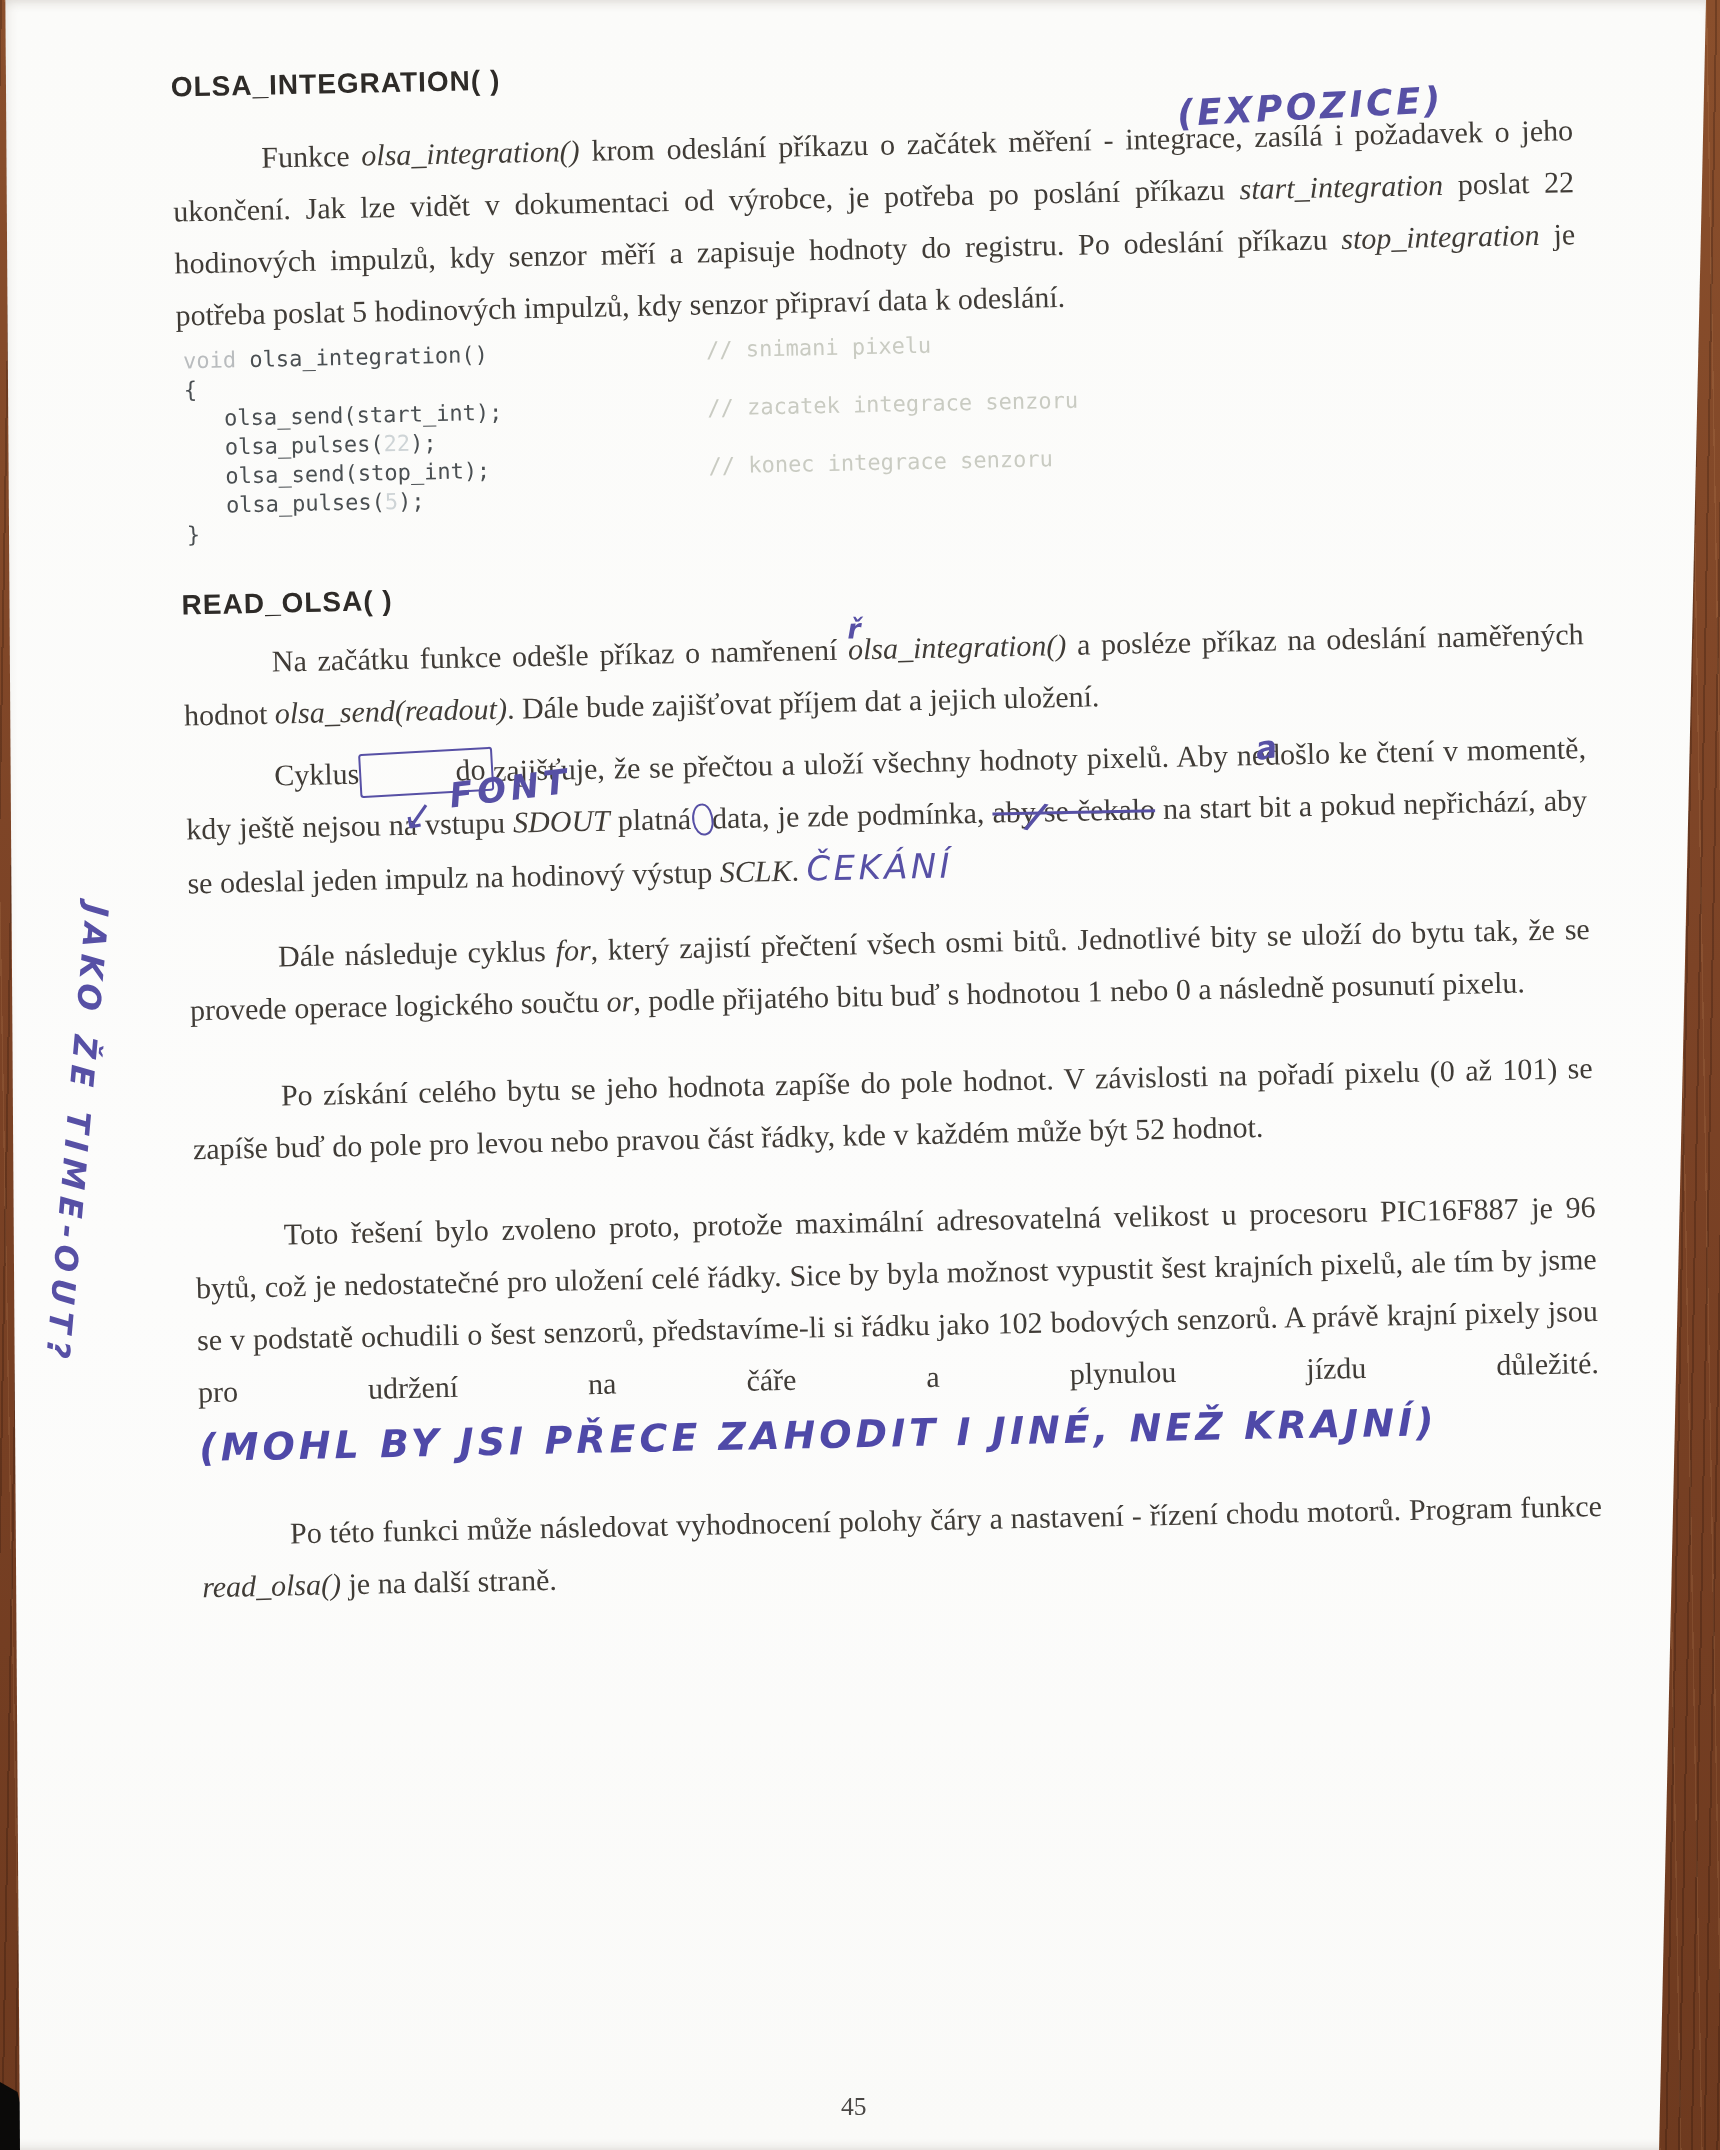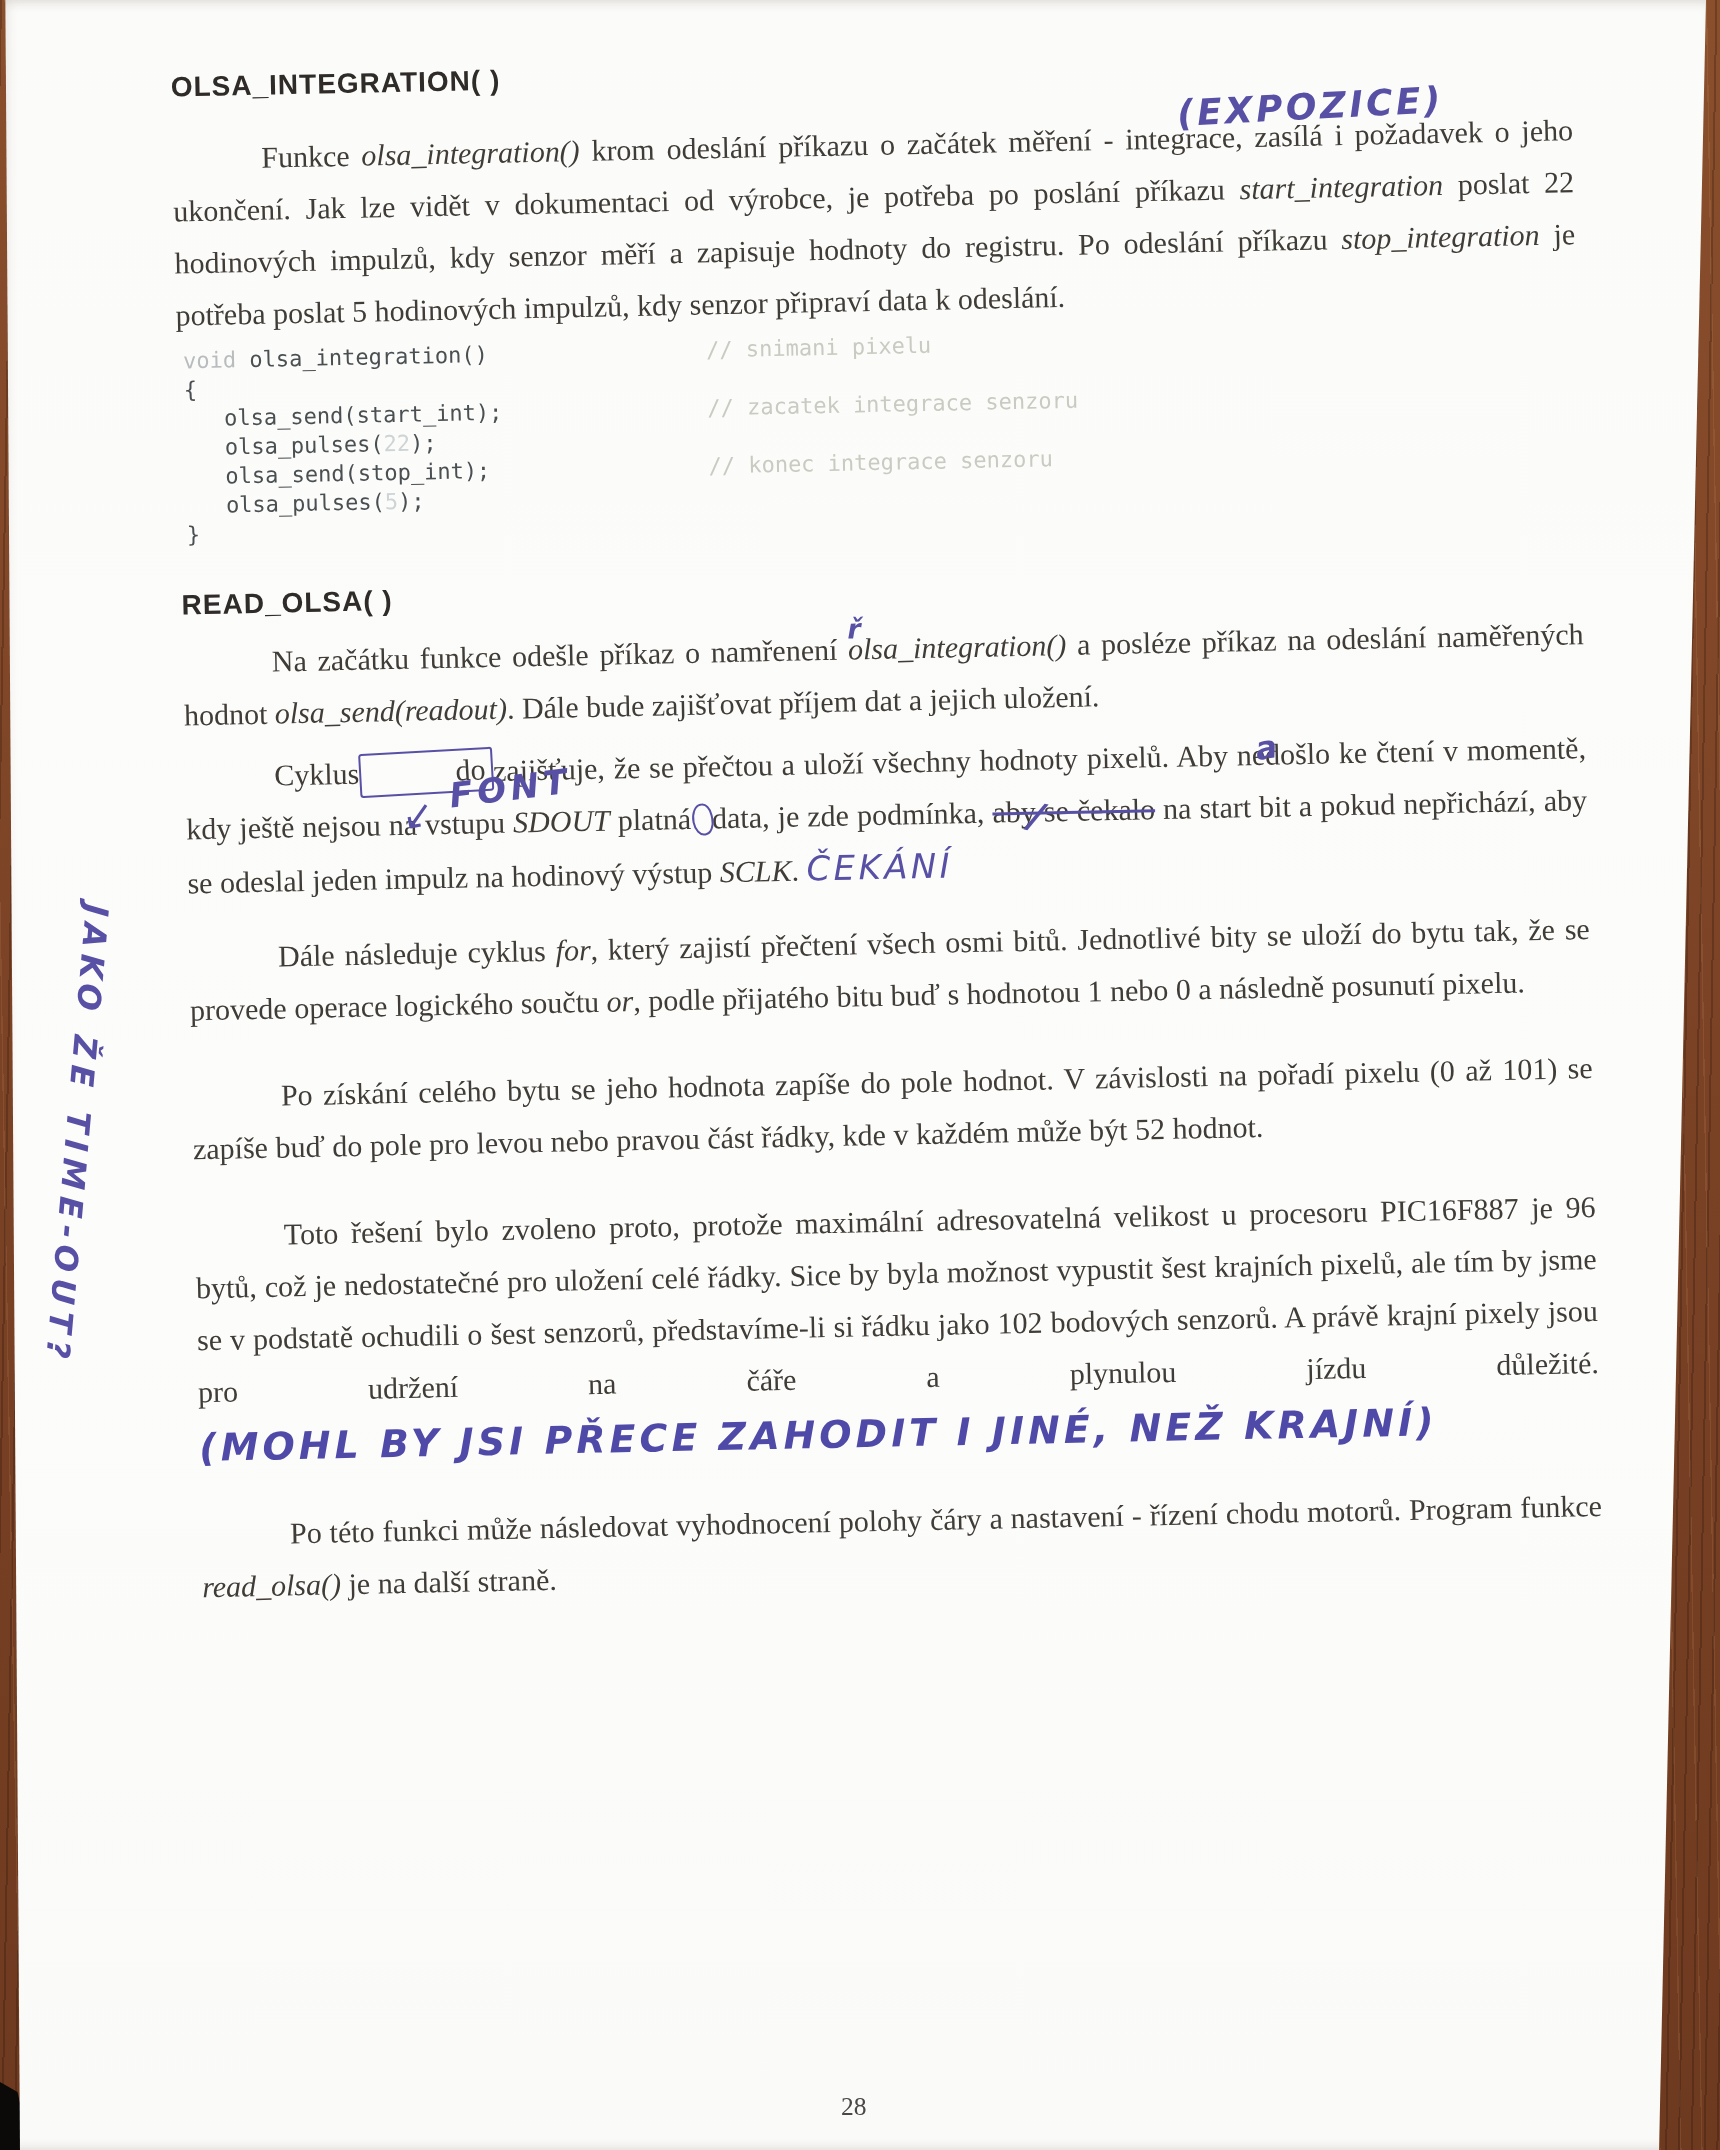--- a/index.html
+++ b/index.html
@@ -140,15 +140,15 @@
     <p class="para p5"><span>Po získání celého bytu se jeho hodnota zapíše do pole hodnot. V závislosti na pořadí pixelu (0 až 101) se zapíše buď do pole pro levou nebo pravou část řádky, kde v každém může být 52 hodnot.</span></p>
     <p class="para p6"><span>Toto řešení bylo zvoleno proto, protože maximální adresovatelná velikost u procesoru PIC16F887 je 96 bytů, což je nedostatečné pro uložení celé řádky. Sice by byla možnost vypustit šest krajních pixelů, ale tím by jsme se v podstatě ochudili o šest senzorů, představíme-li si řádku jako 102 bodových senzorů. A právě krajní pixely jsou pro udržení na čáře a plynulou jízdu důležité. </span><span class="ink-big">(MOHL BY JSI PŘECE ZAHODIT I JINÉ, NEŽ KRAJNÍ)</span></p>
     <p class="para p7"><span>Po této funkci může následovat vyhodnocení polohy čáry a nastavení - řízení chodu motorů. Program funkce </span><span class="it">read_olsa()</span><span> je na další straně.</span></p>
   </div>
 
   <div class="ink note note-expozice">(EXPOZICE)</div>
   <div class="ink note note-arrow">↙</div>
   <div class="ink note note-font">FONT</div>
   <div class="ink note note-vertical">JAKO ŽE TIME-OUT?</div>
 
-  <div class="page-number">28</div>
+  <div class="page-number">45</div>
 </div>
 
 
 </body></html>

